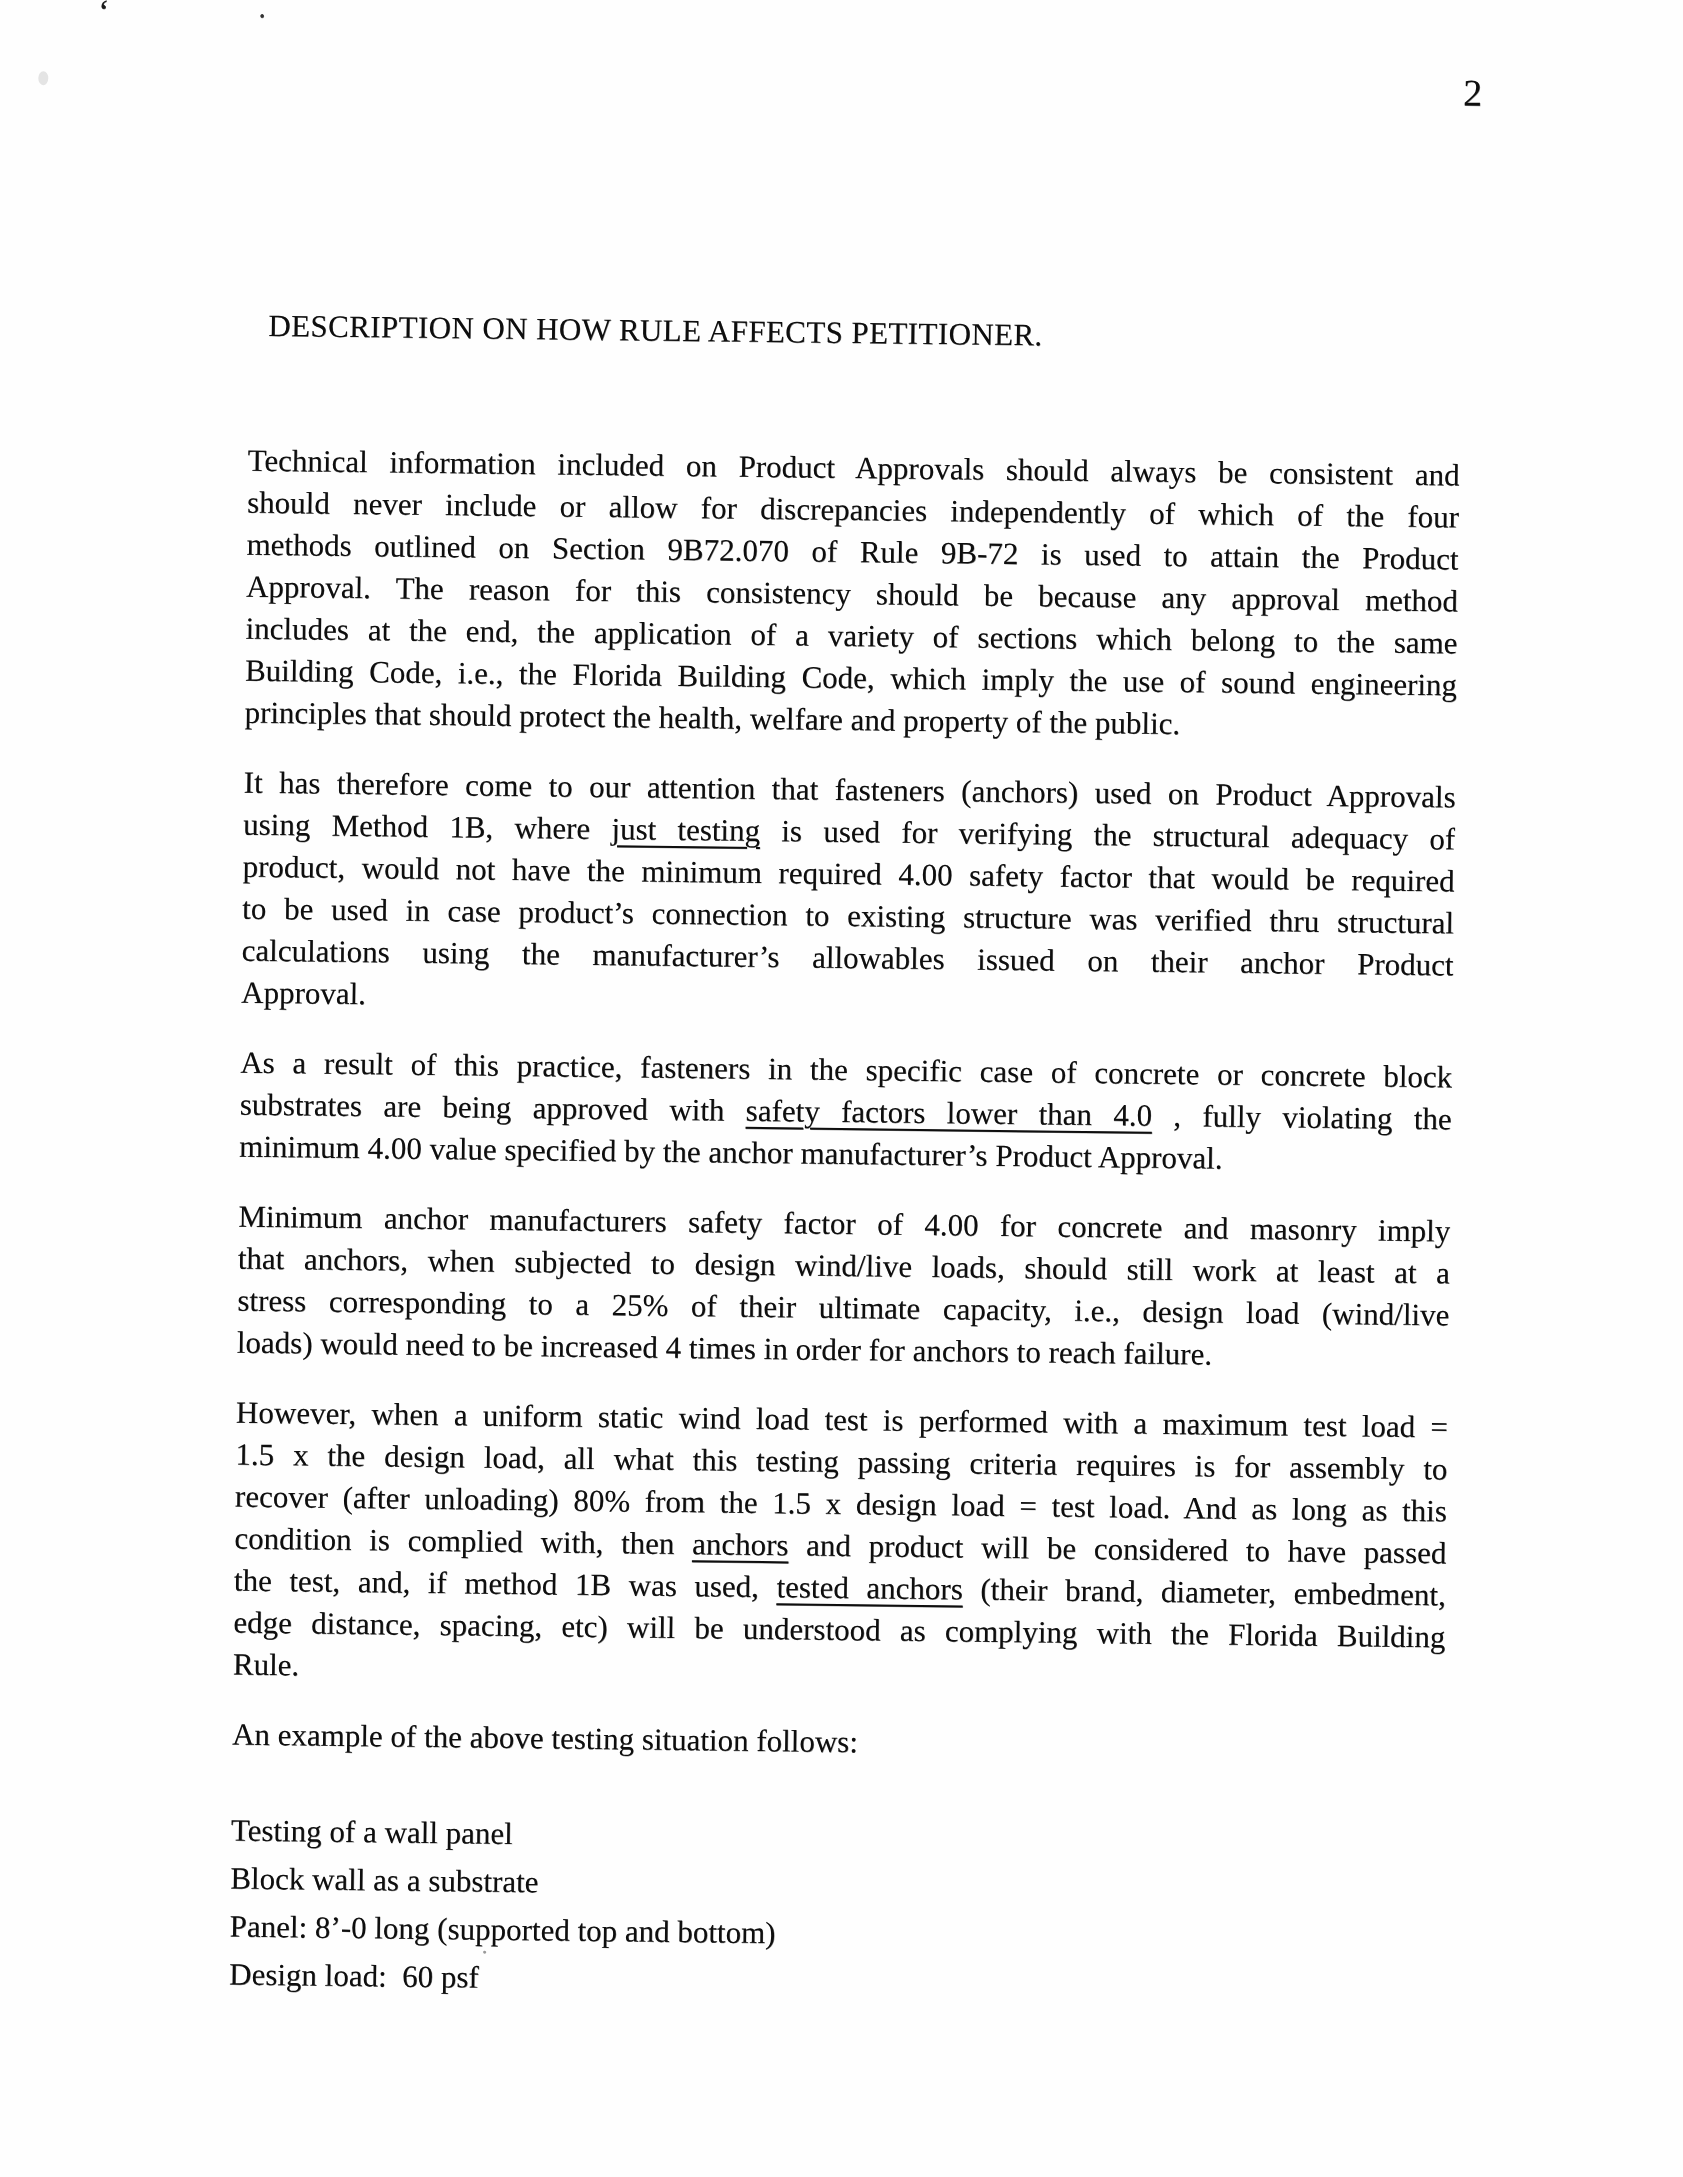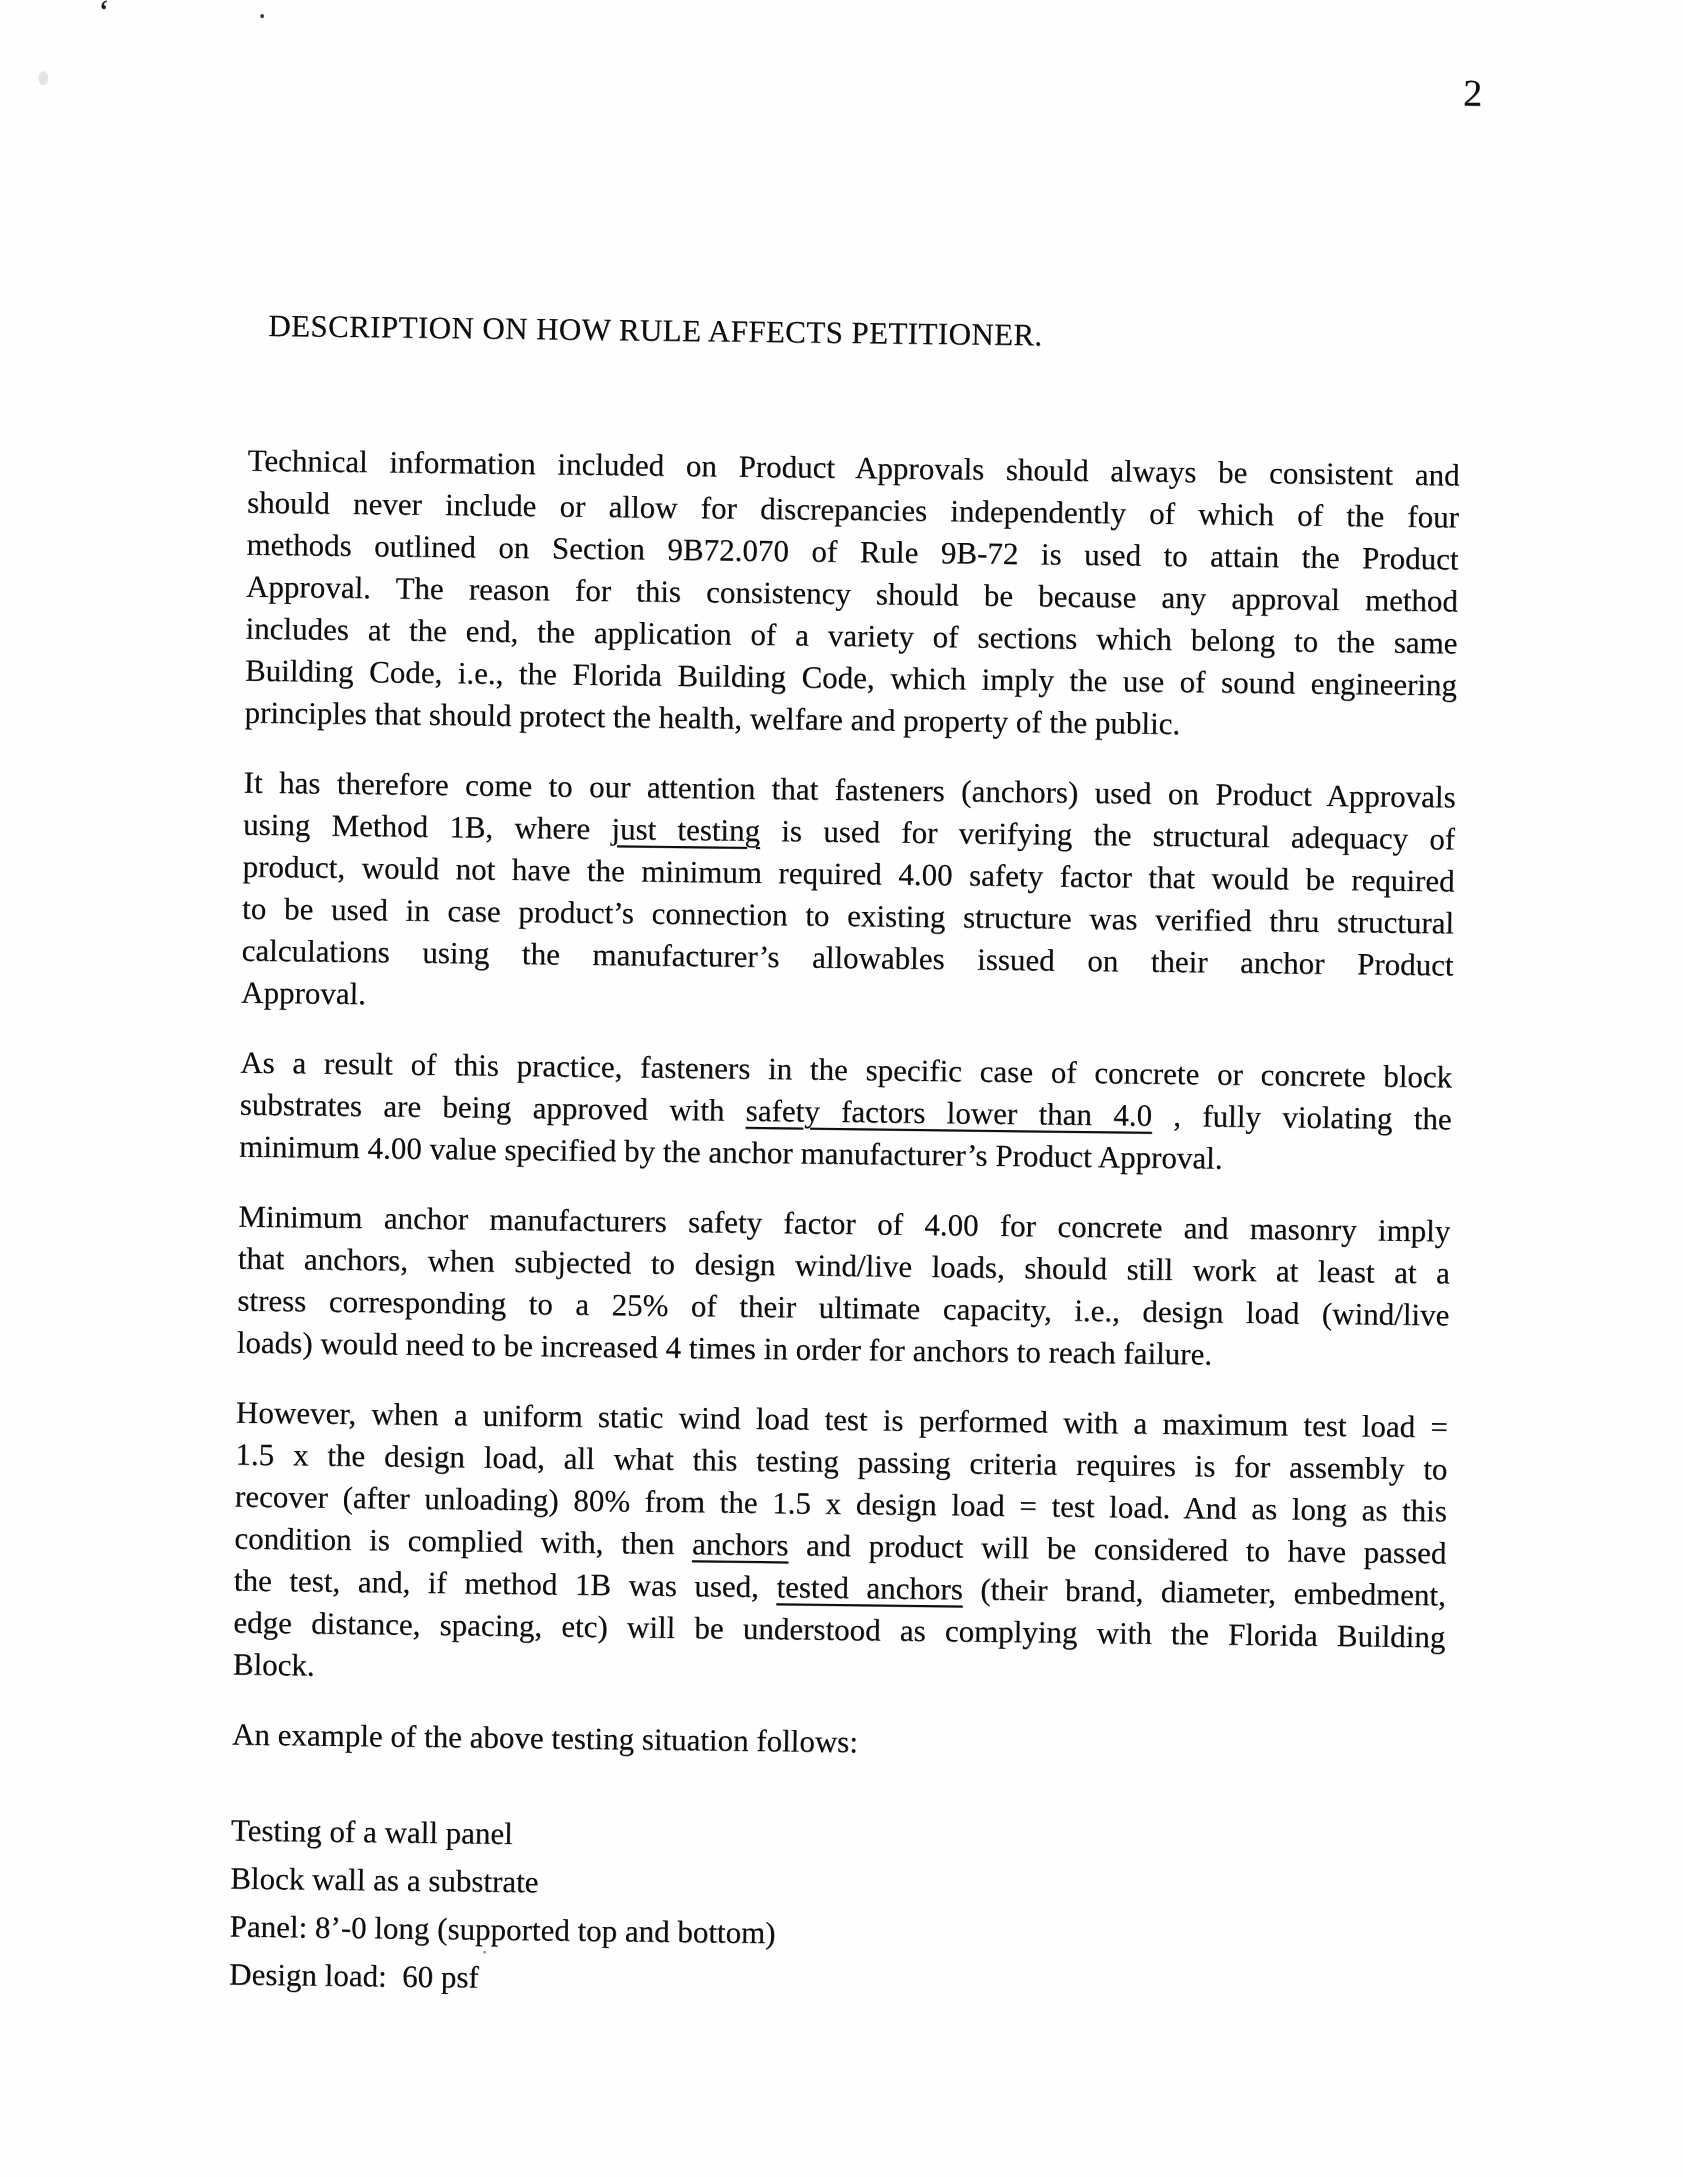--- a/index.html
+++ b/index.html
@@ -69,21 +69,21 @@
           <div class="line"><span>stress corresponding to a 25%  of their ultimate capacity, i.e., design load (wind/live</span></div>
           <div class="line last"><span>loads) would need to be increased 4 times in order for anchors to reach failure.</span></div>
         </div>
         <div class="para">
           <div class="line"><span>However, when a uniform static wind load test is performed with a maximum test load =</span></div>
           <div class="line"><span>1.5 x the design load, all what this testing passing criteria requires is for assembly to</span></div>
           <div class="line"><span>recover (after unloading) 80% from the 1.5 x design load = test load. And as long as this</span></div>
           <div class="line"><span>condition is complied with, then </span><span class="u">anchors</span><span> and product will be considered to have passed</span></div>
           <div class="line"><span>the test, and, if method 1B was used, </span><span class="u">tested anchors</span><span> (their brand, diameter, embedment,</span></div>
           <div class="line"><span>edge distance, spacing, etc) will be understood as complying with the Florida Building</span></div>
-          <div class="line last"><span>Block.</span></div>
+          <div class="line last"><span>Rule.</span></div>
         </div>
         <div class="para intro">
           <div class="line last"><span>An example of the above testing situation follows:</span></div>
         </div>
         <div class="para example">
           <div class="line last"><span>Testing of a wall panel</span></div>
           <div class="line last"><span>Block wall as a substrate</span></div>
           <div class="line last"><span>Panel: 8’-0 long (supported top and bottom)</span></div>
           <div class="line last"><span>Design load:&nbsp; 60 psf</span></div>
         </div>

